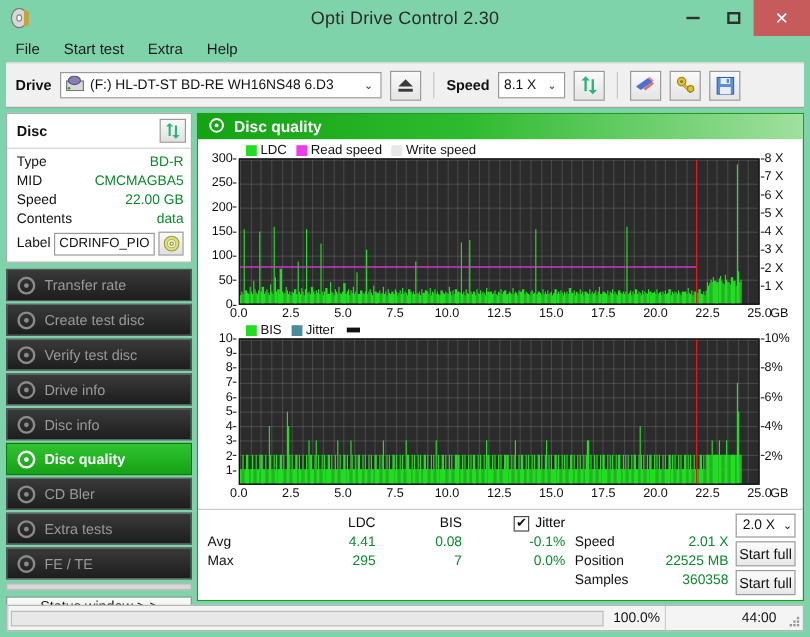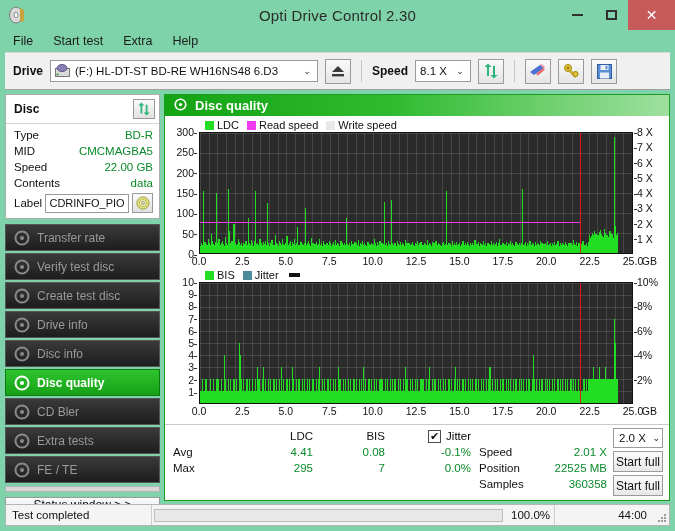--- a/index.html
+++ b/index.html
@@ -403,30 +403,30 @@
           </span>
           <span>Transfer rate</span>
         </div>
         <div class="navitem">
           <span class="navicon">
             <svg width="16" height="16" viewBox="0 0 16 16">
                 <circle cx="8" cy="8" r="6.5" fill="none" stroke="#8a8a8a" stroke-width="2"></circle>
                 <circle cx="8" cy="8" r="2" fill="#8a8a8a"></circle>
               </svg>
           </span>
-          <span>Verify test disc</span>
+          <span>Create test disc</span>
         </div>
         <div class="navitem">
           <span class="navicon">
             <svg width="16" height="16" viewBox="0 0 16 16">
                 <circle cx="8" cy="8" r="6.5" fill="none" stroke="#8a8a8a" stroke-width="2"></circle>
                 <circle cx="8" cy="8" r="2" fill="#8a8a8a"></circle>
               </svg>
           </span>
-          <span>Create test disc</span>
+          <span>Verify test disc</span>
         </div>
         <div class="navitem">
           <span class="navicon">
             <svg width="16" height="16" viewBox="0 0 16 16">
                 <circle cx="8" cy="8" r="6.5" fill="none" stroke="#8a8a8a" stroke-width="2"></circle>
                 <circle cx="8" cy="8" r="2" fill="#8a8a8a"></circle>
               </svg>
           </span>
           <span>Drive info</span>
         </div>
@@ -1544,21 +1544,20 @@
             <span style="margin-left:auto;font-size:9px;">⌄</span>
           </div>
           <div class="btn-start">Start full</div>
           <div class="btn-start">Start full</div>
         </div>
       </div>
     </div>
   </div>
 
   <div class="statusbar">
-    <span class="sb-text">Test completed</span>
     <span class="sb-prog">
       <span class="pbar"><span class="pfill" id="pfill" style="width: 100%;"></span></span>
     </span>
     <span class="sb-pct">100.0%</span>
     <span class="sb-time">44:00</span>
     <span class="sb-grip">
       <svg width="10" height="10" viewBox="0 0 10 10">
         <g fill="#9a9a9a">
           <rect x="7" y="7" width="2" height="2"></rect>
             <rect x="4" y="7" width="2" height="2"></rect>

